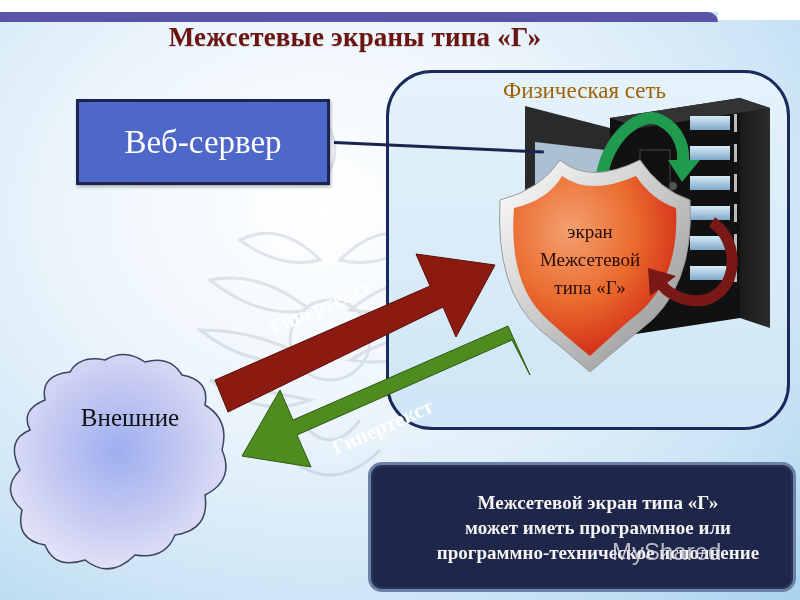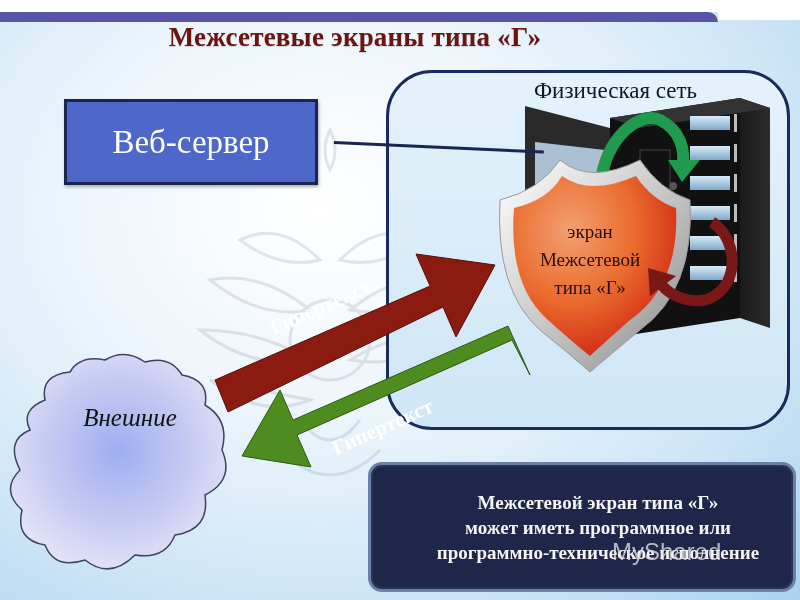--- a/index.html
+++ b/index.html
@@ -5,24 +5,24 @@
     html, body { margin:0; padding:0; }
     body { width:800px; height:600px; overflow:hidden; position:relative; background:#fff; font-family:"Liberation Serif", serif; }
     .slide { position:absolute; left:0; top:0; width:800px; height:600px;
       background: radial-gradient(ellipse at 40% 35%, #ffffff 0%, #eef6fc 35%, #cfe6f6 70%, #a9d2ef 100%); }
     .topband { position:absolute; left:0; top:12px; width:718px; height:10px; background:#5a54a8; border-top-right-radius:14px; }
     .topwhite { position:absolute; left:0; top:0; width:800px; height:12px; background:#fff; }
     .topwhite2 { position:absolute; left:718px; top:0; width:82px; height:20px; background:#fff; }
     .title { position:absolute; left:0; top:22px; width:710px; text-align:center; font-size:27px; font-weight:bold; color:#6b1410; letter-spacing:0.2px; text-shadow:0 1px 1px rgba(0,0,0,0.15); }
     .eagle { position:absolute; left:180px; top:90px; width:300px; height:420px; opacity:0.18; }
     .physnet { position:absolute; left:386px; top:70px; width:404px; height:360px; border:3px solid #1a2a5a; border-radius:46px; background:linear-gradient(180deg,#e4f2fb 0%,#cfe6f6 100%); box-sizing:border-box; }
-    .physnet-label { position:absolute; left:447px; top:78px; width:250px; text-align:right; font-size:23px; color:#0f172a; }
-    .webserver { position:absolute; left:64px; top:99px; width:254px; height:86px; background:#4d68c9; border:3px solid #1b2550; box-sizing:border-box; display:flex; align-items:center; justify-content:center; color:#fff; font-size:33px; box-shadow:1px 2px 3px rgba(0,0,0,0.3); }
+    .physnet-label { position:absolute; left:503px; top:78px; width:250px; text-align:left; font-size:23px; color:#a16207; }
+    .webserver { position:absolute; left:76px; top:99px; width:254px; height:86px; background:#4d68c9; border:3px solid #1b2550; box-sizing:border-box; display:flex; align-items:center; justify-content:center; color:#fff; font-size:33px; box-shadow:1px 2px 3px rgba(0,0,0,0.3); }
     .connector { position:absolute; left:334px; top:141px; width:210px; height:3px; background:#1b2550; transform:rotate(2.6deg); transform-origin:left center; }
-    .cloud-text { position:absolute; left:40px; top:400px; width:180px; text-align:center; font-size:25px; color:#111; line-height:36px;font-style:italic; }
+    .cloud-text { position:absolute; left:40px; top:400px; width:180px; text-align:center; font-size:25px; color:#111; line-height:36px; }
     .infobox { position:absolute; left:368px; top:462px; width:428px; height:130px; background:#1e2649; border:3px solid #6c7fa6; border-radius:14px; box-sizing:border-box; box-shadow:0 0 0 2px #2a3456 inset; display:flex; flex-direction:column; align-items:center; justify-content:center; color:#f4f4f4; font-size:19px; font-weight:bold; line-height:25px; text-align:center;padding-left:32px; }
     .watermark { position:absolute; left:612px; top:538px; color:rgba(220,220,225,0.8); font-family:Liberation Sans, sans-serif; font-size:24px; }
     svg.abs { position:absolute; left:0; top:0; }
     .shield-text { position:absolute; left:508px; top:218px; width:164px; text-align:center; font-size:19px; color:#2a0c06; line-height:28px; }
     .arrow-text { position:absolute; font-weight:bold; color:#fff; font-size:21px; white-space:nowrap; }
   </style>
 </head>
 <body>
 
 <div class="slide"></div>

